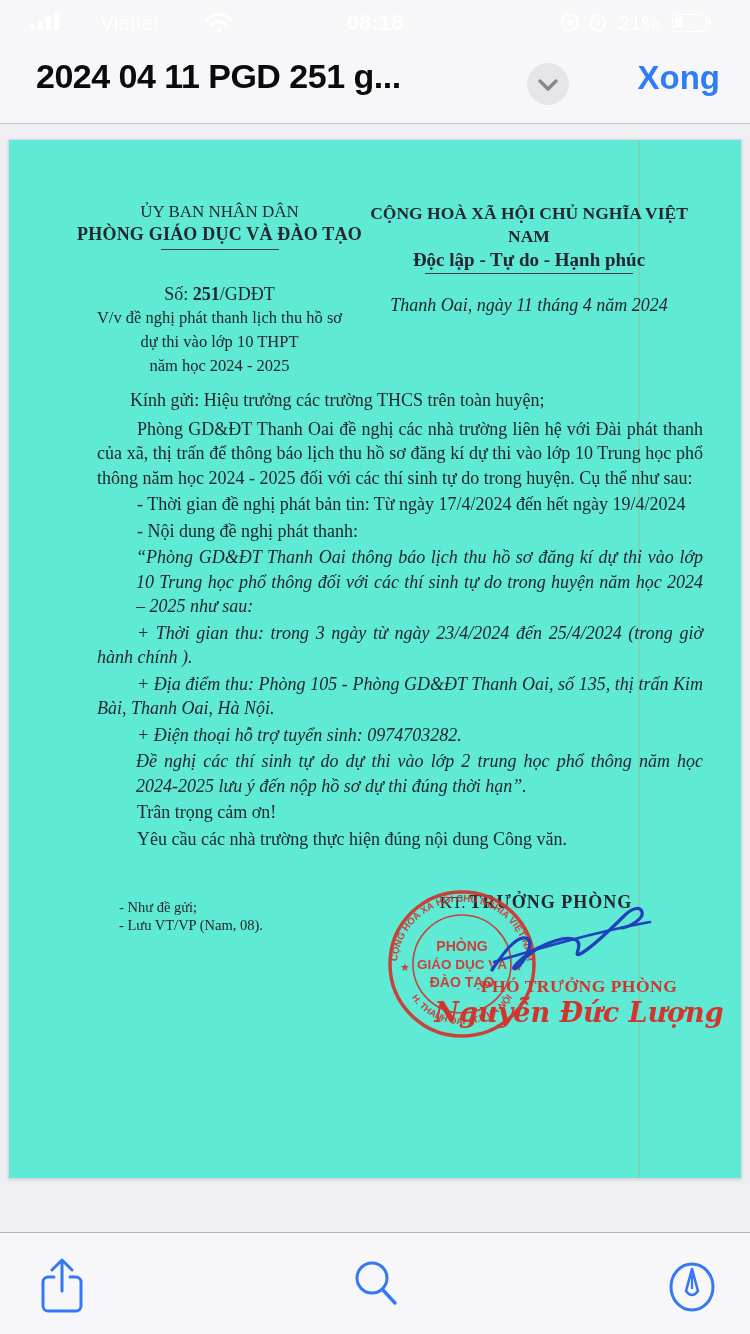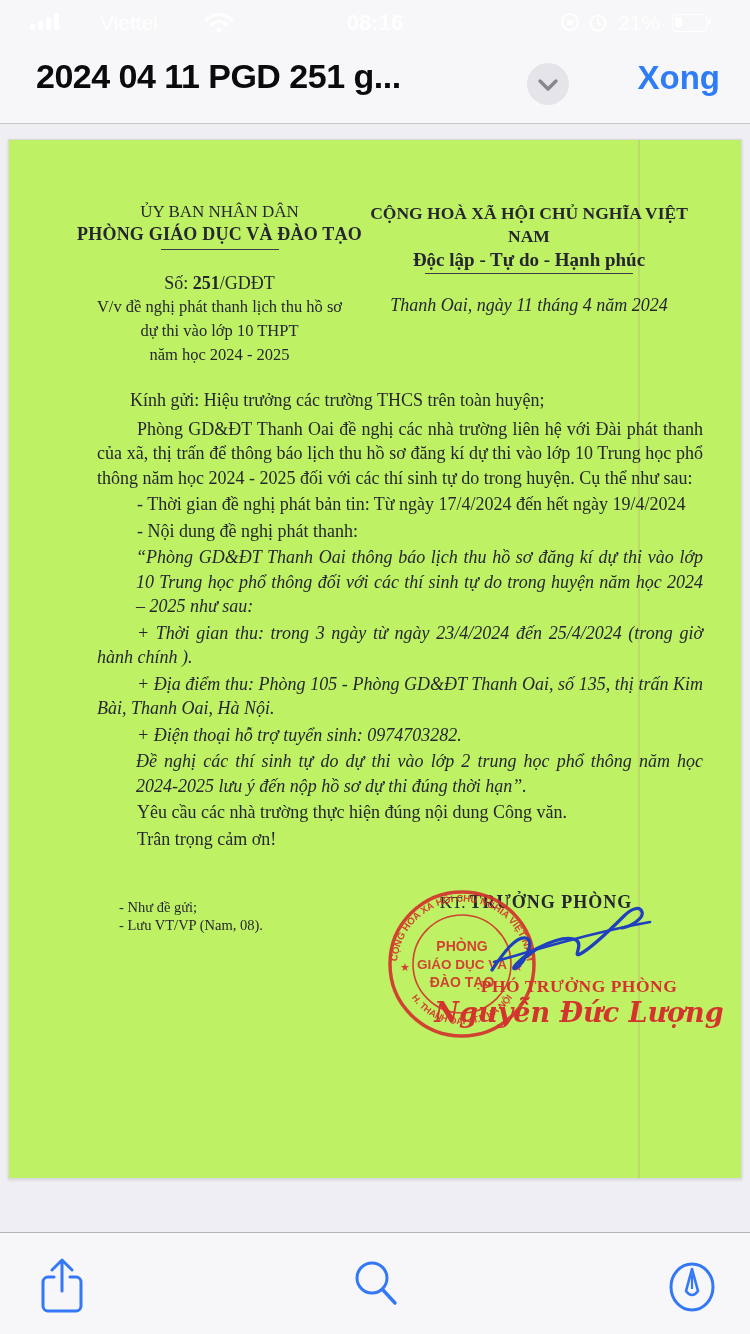--- a/index.html
+++ b/index.html
@@ -24,31 +24,31 @@
   #battfill{left:675px;top:17px;width:7px;height:10px;background:#fff;border-radius:1.5px;opacity:.95;}
   #battcap{left:708px;top:19px;width:2.5px;height:6px;background:#fff;border-radius:0 2px 2px 0;opacity:.95;}
 
   
   #navtitle{left:36px;top:57px;width:480px;font-size:34px;font-weight:700;color:#0b0b0d;
             letter-spacing:-.5px;white-space:nowrap;overflow:hidden;}
   #chevbtn{left:527px;top:63px;width:42px;height:42px;border-radius:50%;background:#e4e4e9;}
   #donebtn{left:610px;top:59px;width:110px;text-align:right;font-size:33px;font-weight:600;color:#2e7cf6;}
 
   
-  #page{left:8px;top:139px;width:734px;height:1040px;background:#bef264;
+  #page{left:8px;top:139px;width:734px;height:1040px;background:#5eead4;
         border:1px solid #d9d9de;box-sizing:border-box;
         box-shadow:0 1px 3px rgba(0,0,0,.12);
         font-family:"Liberation Serif","DejaVu Serif",serif;color:#262630;}
   #scanline{left:629px;top:0;width:2px;height:100%;background:rgba(180,160,115,.28);}
 
   .ctr{text-align:center;}
   #hdr-left{left:58px;top:60px;width:305px;line-height:23px;font-size:17px;}
   #hdr-left .b{font-weight:700;font-size:18px;letter-spacing:.2px;}
   #hdr-left .rule{margin:3px auto 0;width:118px;border-top:1.5px solid #3a3a44;}
-  #so-line{margin-top:22px;font-size:18px;}
+  #so-line{margin-top:33px;font-size:18px;}
   #so-line b{font-weight:700;}
   .subj{font-size:16.5px;line-height:24px;}
 
   #hdr-right{left:340px;top:62px;width:360px;line-height:23px;}
   #hdr-right .l1{font-weight:700;font-size:17.5px;}
   #hdr-right .l2{font-weight:700;font-size:19px;}
   #hdr-right .rule{margin:2px auto 0;width:208px;border-top:1.5px solid #3a3a44;}
   #dateline{margin-top:20px;font-style:italic;font-size:18px;}
 
   #body{left:88px;top:248px;width:606px;font-size:18px;line-height:24.5px;}
@@ -139,22 +139,22 @@
   <div class="abs" id="body">
     <p id="kinhgui">Kính gửi:  Hiệu trưởng các trường THCS trên toàn huyện;</p>
     <p>Phòng GD&amp;ĐT Thanh Oai đề nghị các nhà trường liên hệ với Đài phát thanh của xã, thị trấn để thông báo lịch thu hồ sơ đăng kí dự thi vào lớp 10 Trung học phổ thông năm học 2024 - 2025 đối với các thí sinh tự do trong huyện. Cụ thể như sau:</p>
     <p>- Thời gian đề nghị phát bản tin: Từ ngày 17/4/2024 đến hết ngày 19/4/2024</p>
     <p>- Nội dung đề nghị phát thanh:</p>
     <p class="it noind">“Phòng GD&amp;ĐT Thanh Oai thông báo lịch thu hồ sơ đăng kí dự thi vào lớp 10 Trung học phổ thông đối với các thí sinh tự do trong huyện năm học 2024 – 2025 như sau:</p>
     <p class="it">+ Thời gian thu: trong 3 ngày từ ngày 23/4/2024 đến 25/4/2024 (trong giờ hành chính ).</p>
     <p class="it">+ Địa điểm thu: Phòng 105 - Phòng GD&amp;ĐT Thanh Oai, số 135, thị trấn Kim Bài, Thanh Oai, Hà Nội.</p>
     <p class="it">+ Điện thoại hỗ trợ tuyển sinh: 0974703282.</p>
     <p class="it noind">Đề nghị các thí sinh tự do dự thi vào lớp 2 trung học phổ thông năm học 2024-2025 lưu ý đến nộp hồ sơ dự thi đúng thời hạn”.</p>
+    <p>Trân trọng cảm ơn!</p>
     <p>Yêu cầu các nhà trường thực hiện đúng nội dung Công văn.</p>
-    <p>Trân trọng cảm ơn!</p>
   </div>
 
   <div class="abs" id="noinhan">
     <div>- Như đề gửi;</div>
     <div>- Lưu VT/VP (Nam, 08).</div>
   </div>
 
   <div class="abs" id="sigblock">
     <span id="kt">KT.</span>
     <span id="sigtitle">TRƯỞNG PHÒNG</span>

